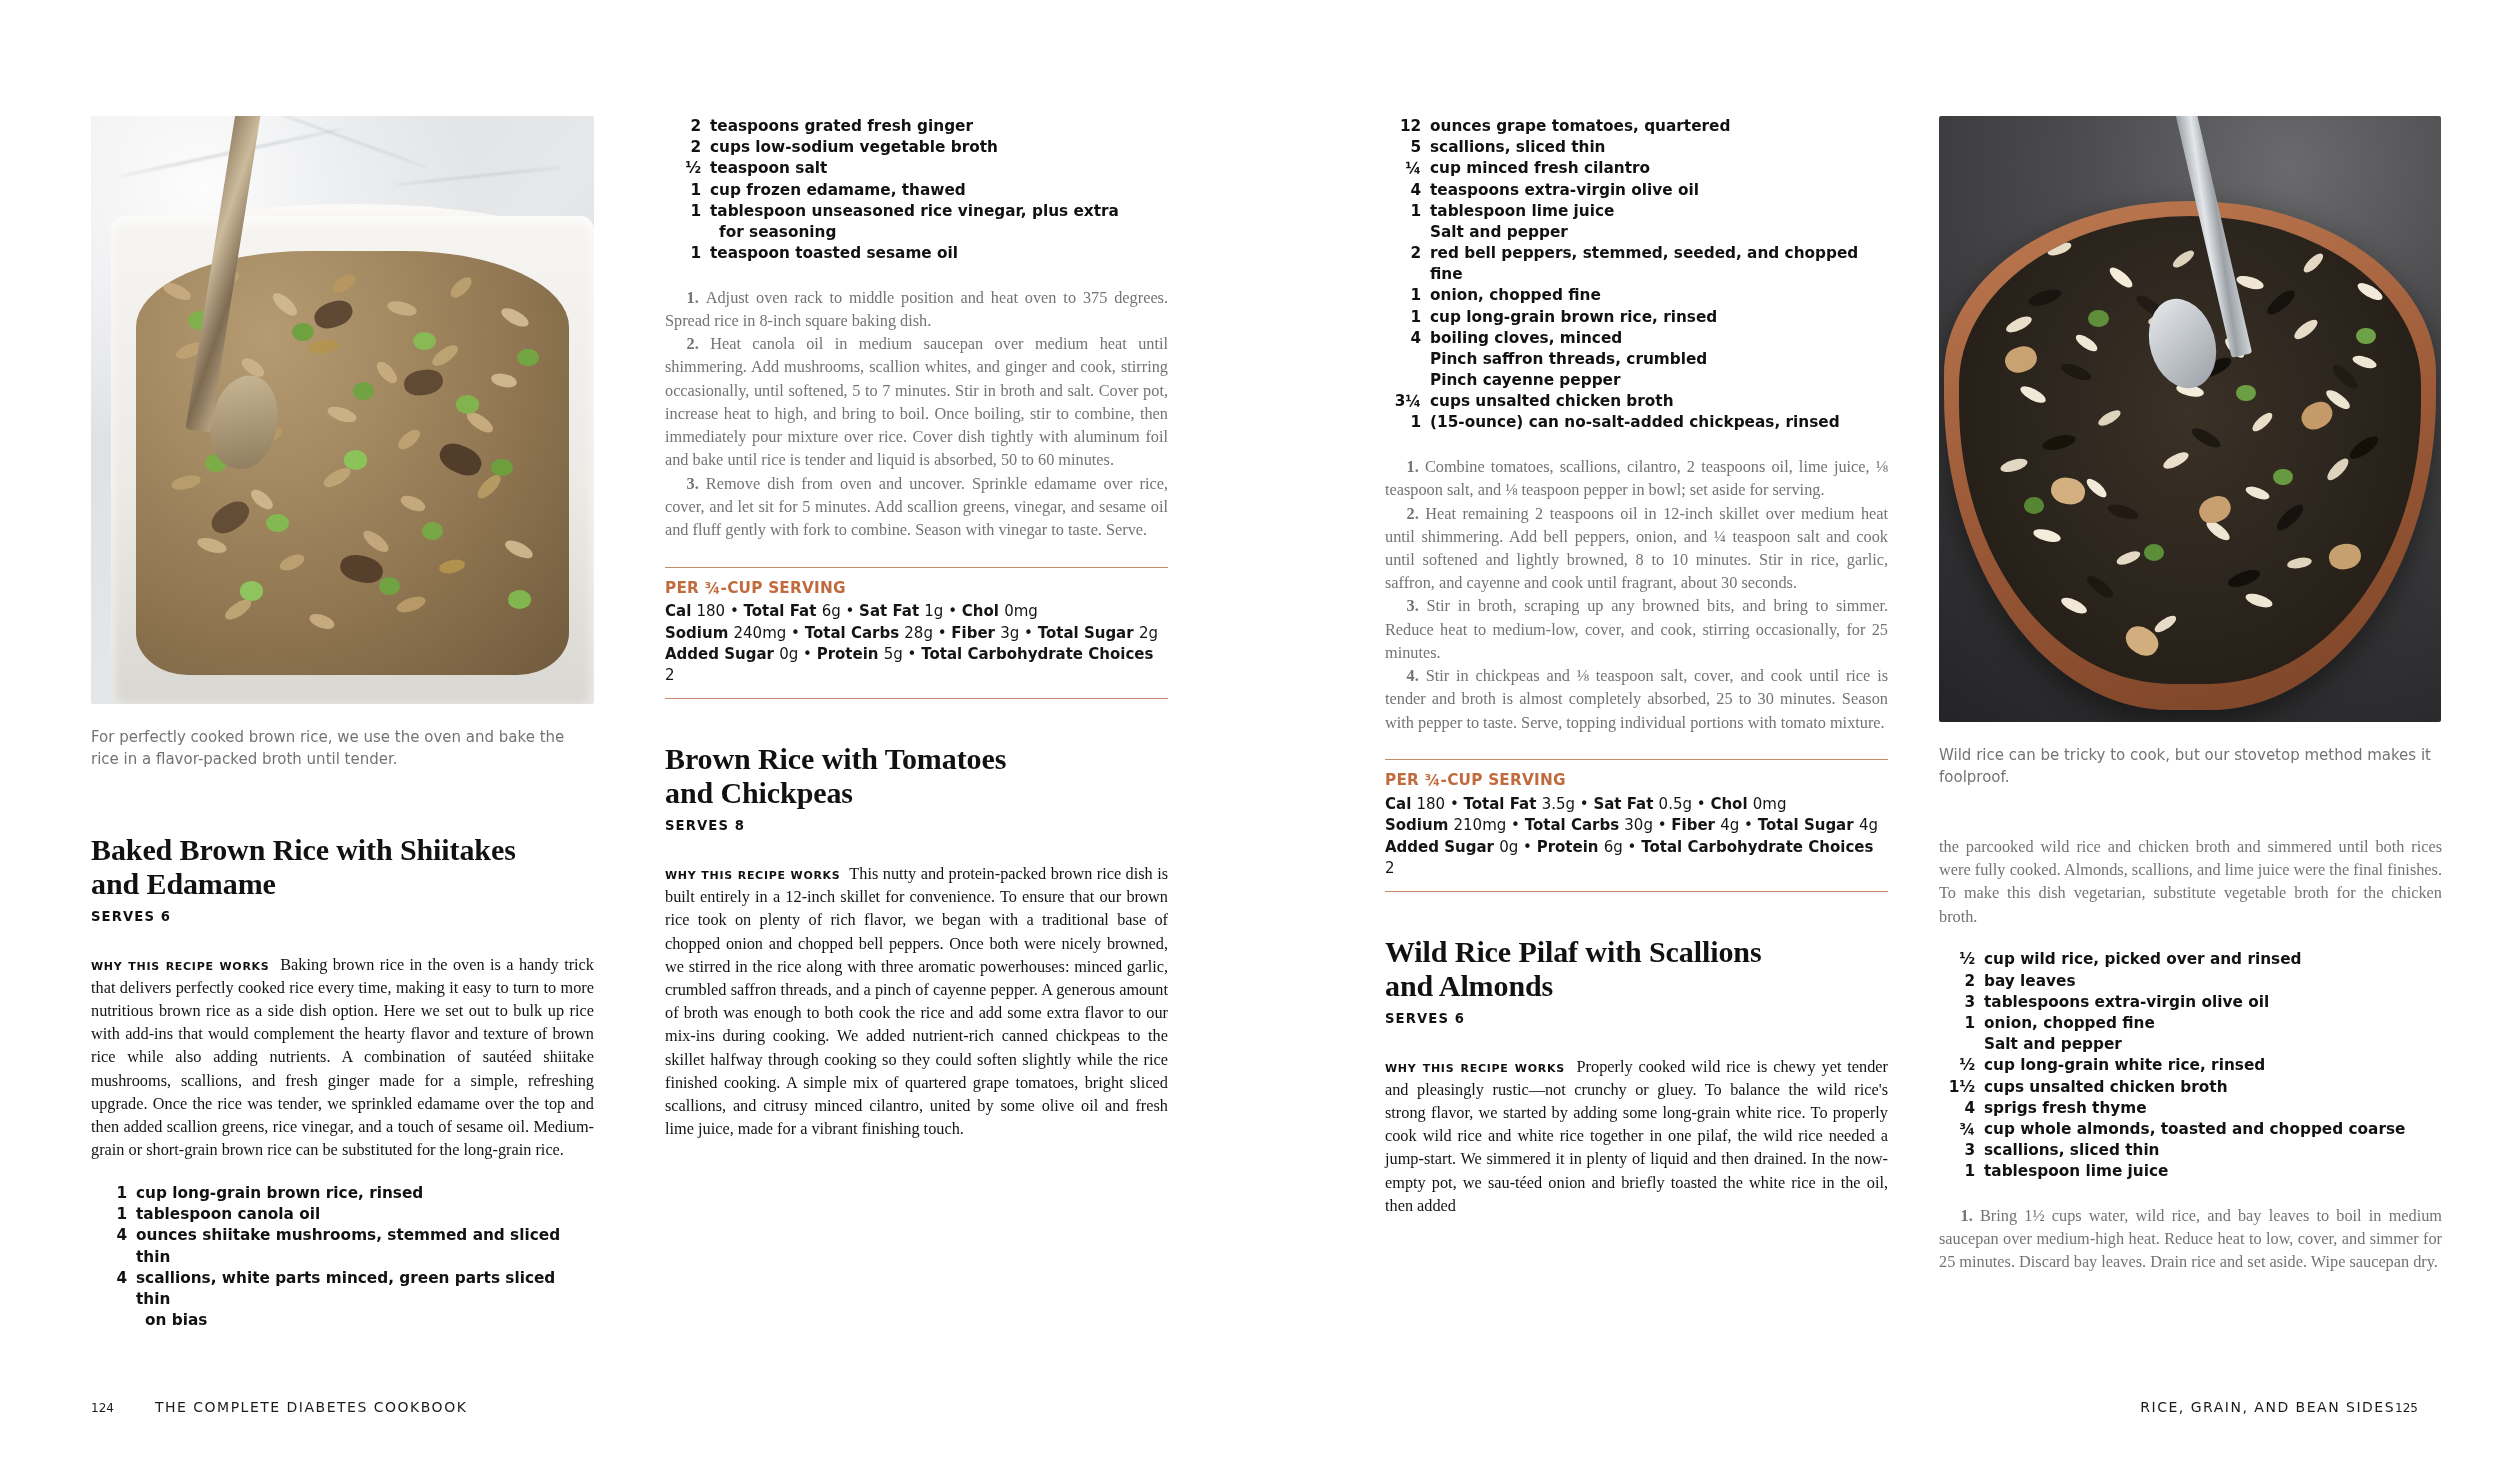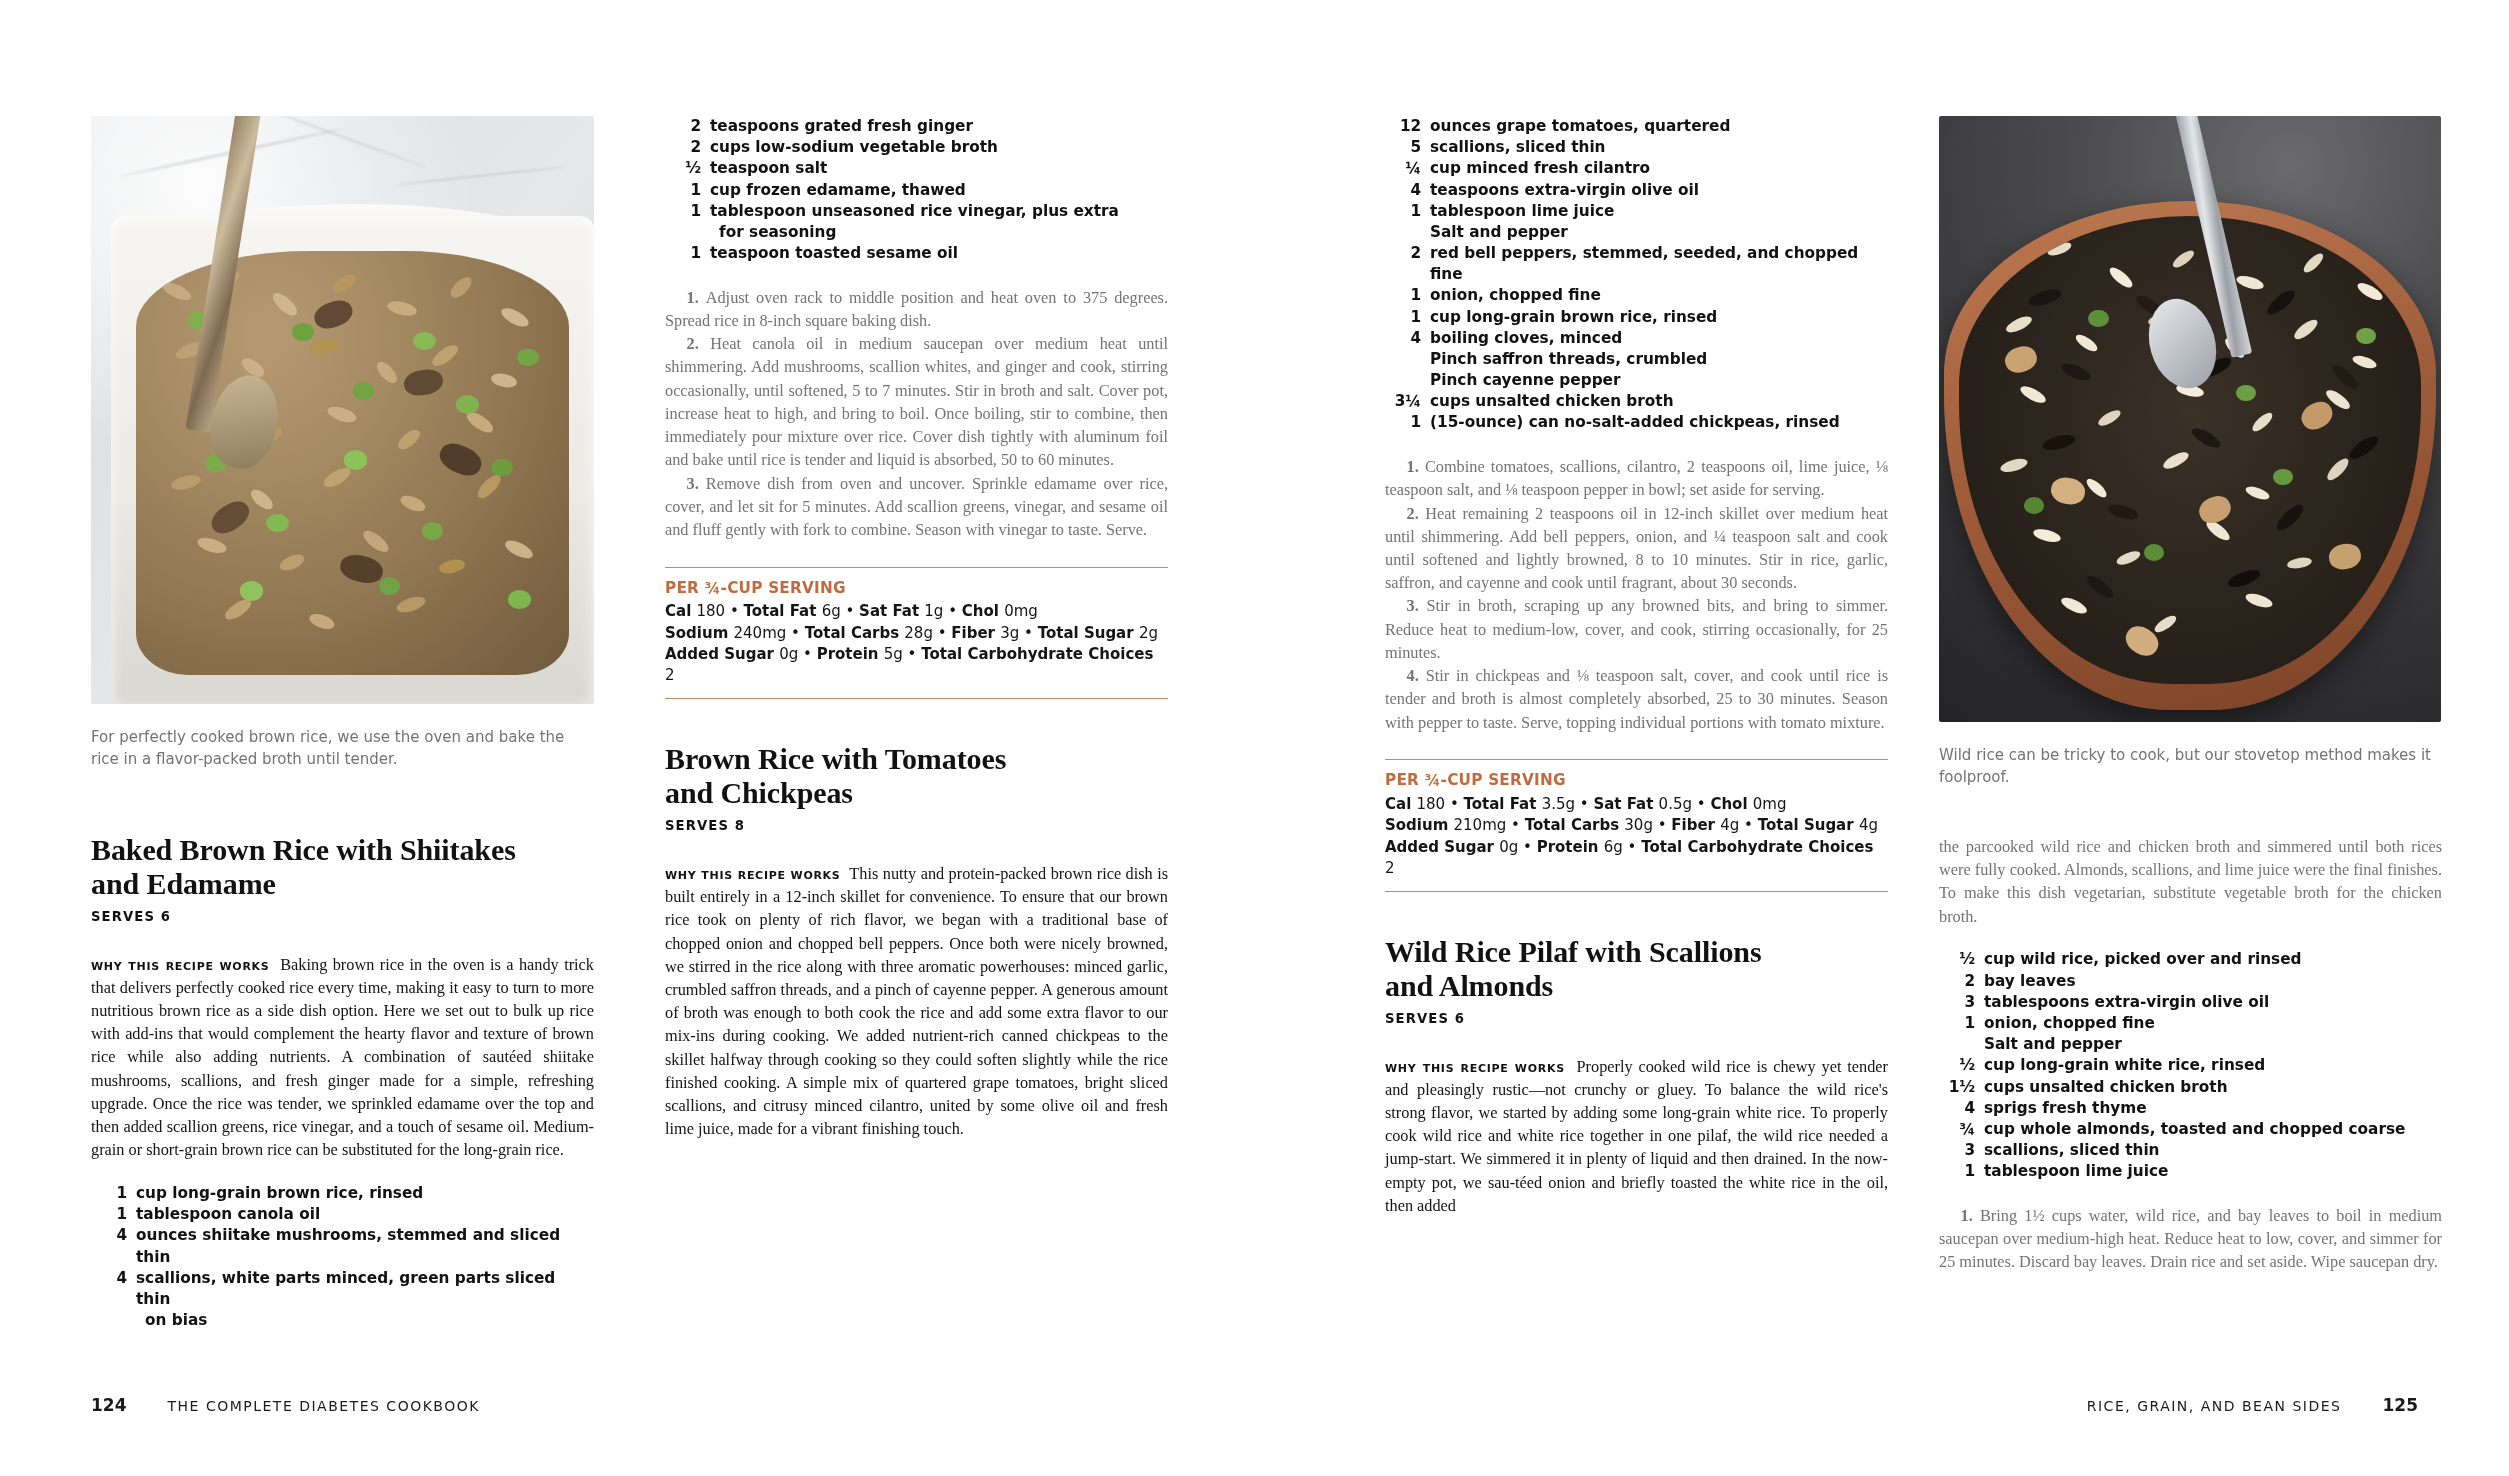--- a/index.html
+++ b/index.html
@@ -246,26 +246,26 @@
     font-family: "DejaVu Sans", sans-serif;
     font-size: 14px;
     letter-spacing: 1.5px;
     color: #1b1b1b;
     display: flex;
     align-items: baseline;
   }
   #footer-left { left: 91px; }
   #footer-right { right: 91px; }
   .folio {
-    font-weight: bold;
-    font-size: 17px;
+    font-weight: normal;
+    font-size: 12px;
     letter-spacing: 0;
   }
   #footer-left .folio { margin-right: 41px; }
-  #footer-right .folio { margin-left: 41px; }
+  #footer-right .folio { }
 
   .mt-title { margin-top: 43px; }
   .mt-wtrw  { margin-top: 29px; }
   .mt-ing   { margin-top: 21.6px; }
   .mt-steps { margin-top: 21.6px; }
   .mt-nutri { margin-top: 25.5px; }
 </style>
 </head>
 <body>
 

